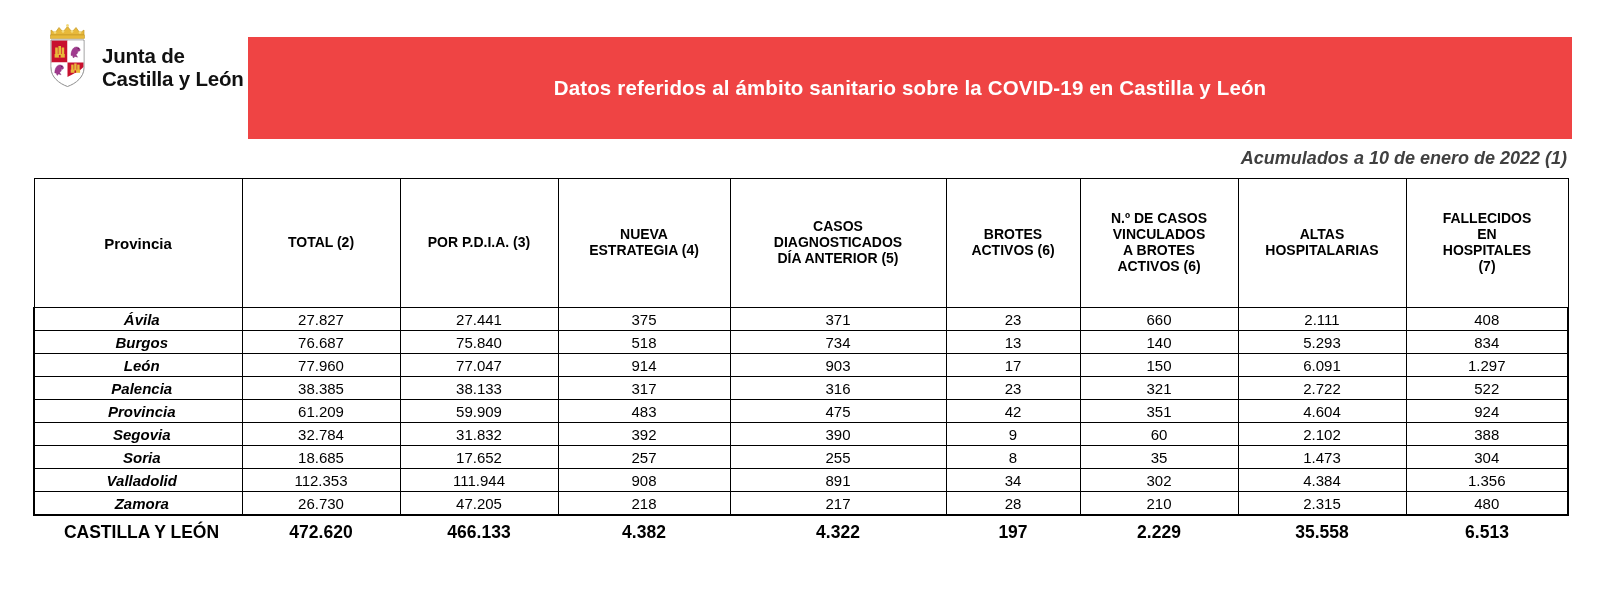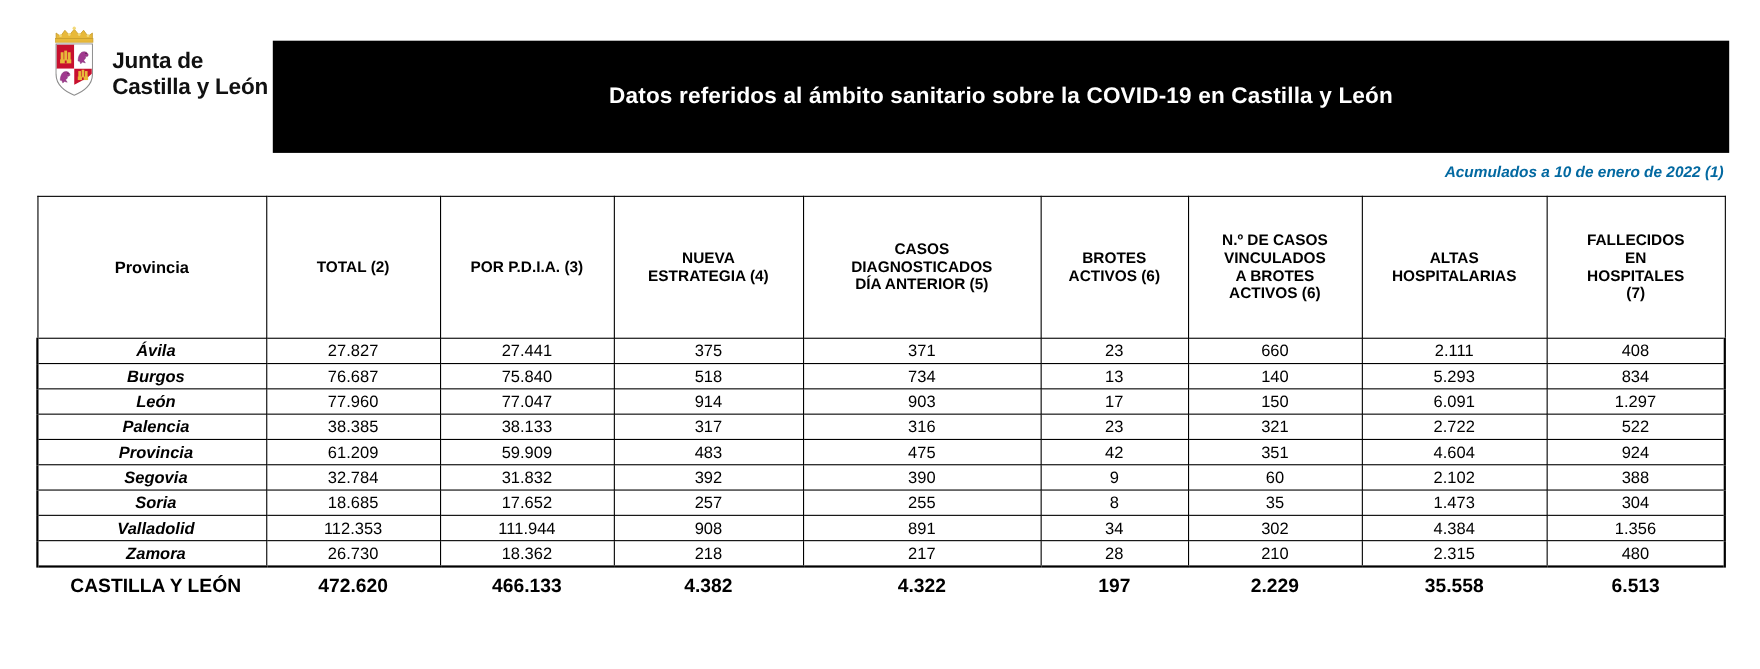--- a/index.html
+++ b/index.html
@@ -48,42 +48,42 @@
     letter-spacing: -0.2px;
     color: #111111;
     white-space: nowrap;
   }
   .banner {
     position: absolute;
     left: 248px;
     top: 37px;
     width: 1324px;
     height: 102px;
-    background: #000000;
+    background: #ef4444;
     display: flex;
     align-items: center;
     justify-content: center;
   }
   .banner-text {
     color: #ffffff;
     font-size: 20.5px;
     font-weight: bold;
     letter-spacing: 0.15px;
     text-align: center;
   }
 
   
   .date-note {
     position: absolute;
     right: 33px;
     top: 148px;
-    font-size: 14px;
+    font-size: 18px;
     font-style: italic;
     font-weight: bold;
-    color: #0369a1;
+    color: #404040;
   }
 
   
   .table-wrap {
     position: absolute;
     left: 33px;
     top: 178px;
     width: 1534px;
   }
   table.covid {
@@ -350,21 +350,21 @@
           <td>908</td>
           <td>891</td>
           <td>34</td>
           <td>302</td>
           <td>4.384</td>
           <td>1.356</td>
         </tr>
         <tr class="data-row">
           <td class="prov-name">Zamora</td>
           <td>26.730</td>
-          <td>18.362</td>
+          <td>47.205</td>
           <td>218</td>
           <td>217</td>
           <td>28</td>
           <td>210</td>
           <td>2.315</td>
           <td>480</td>
         </tr>
       </tbody>
     <tfoot id="table-foot">
         <tr class="total-row">

